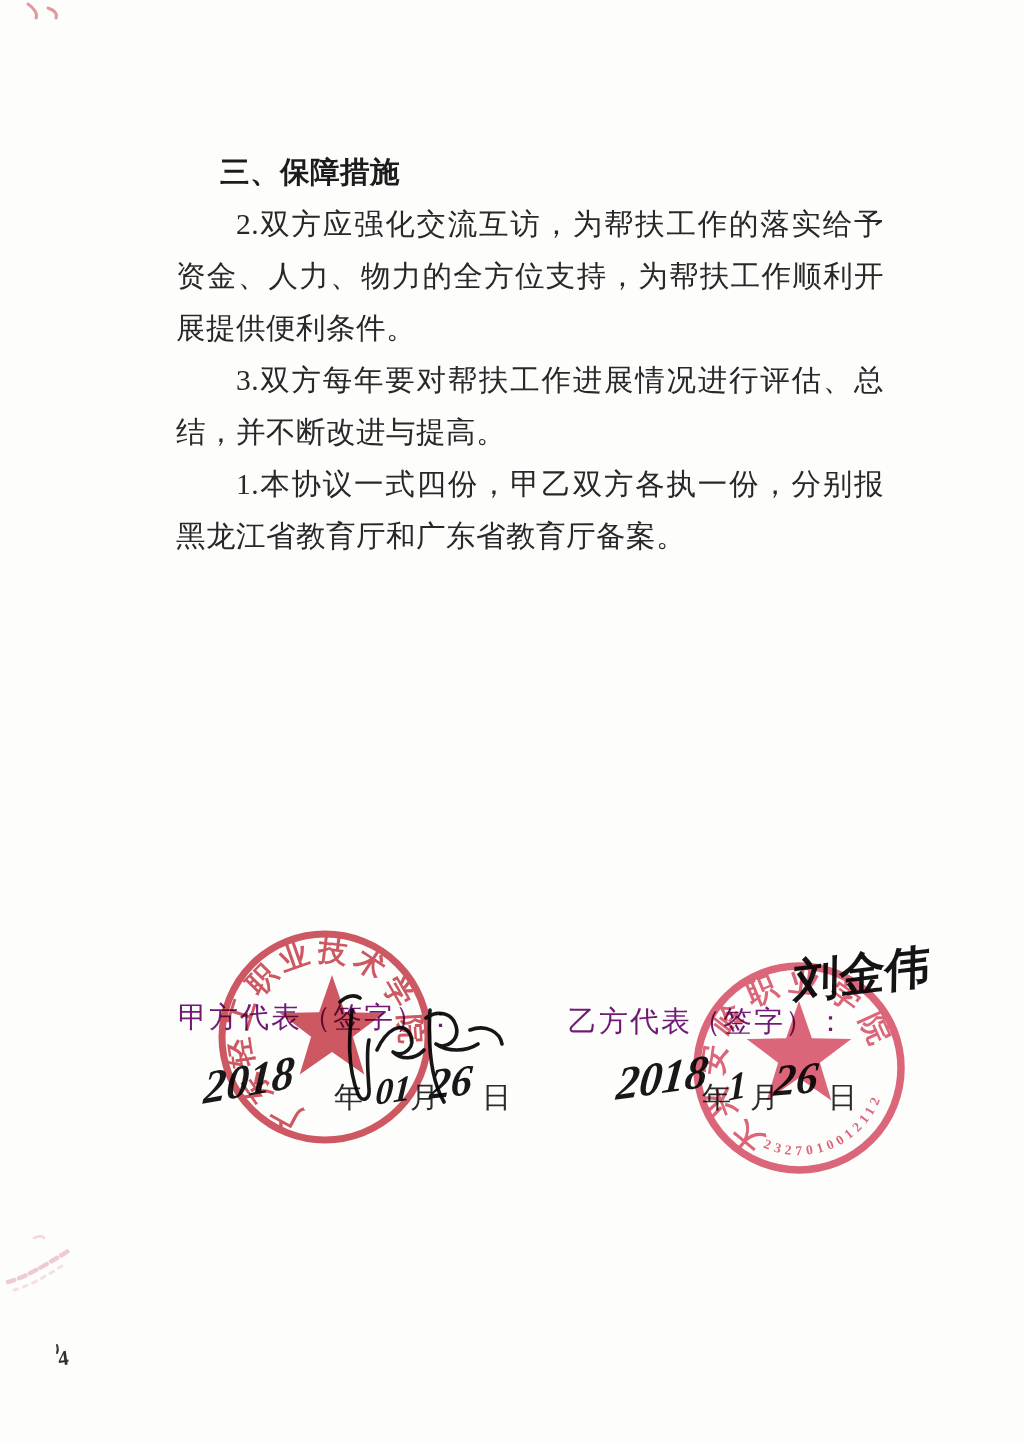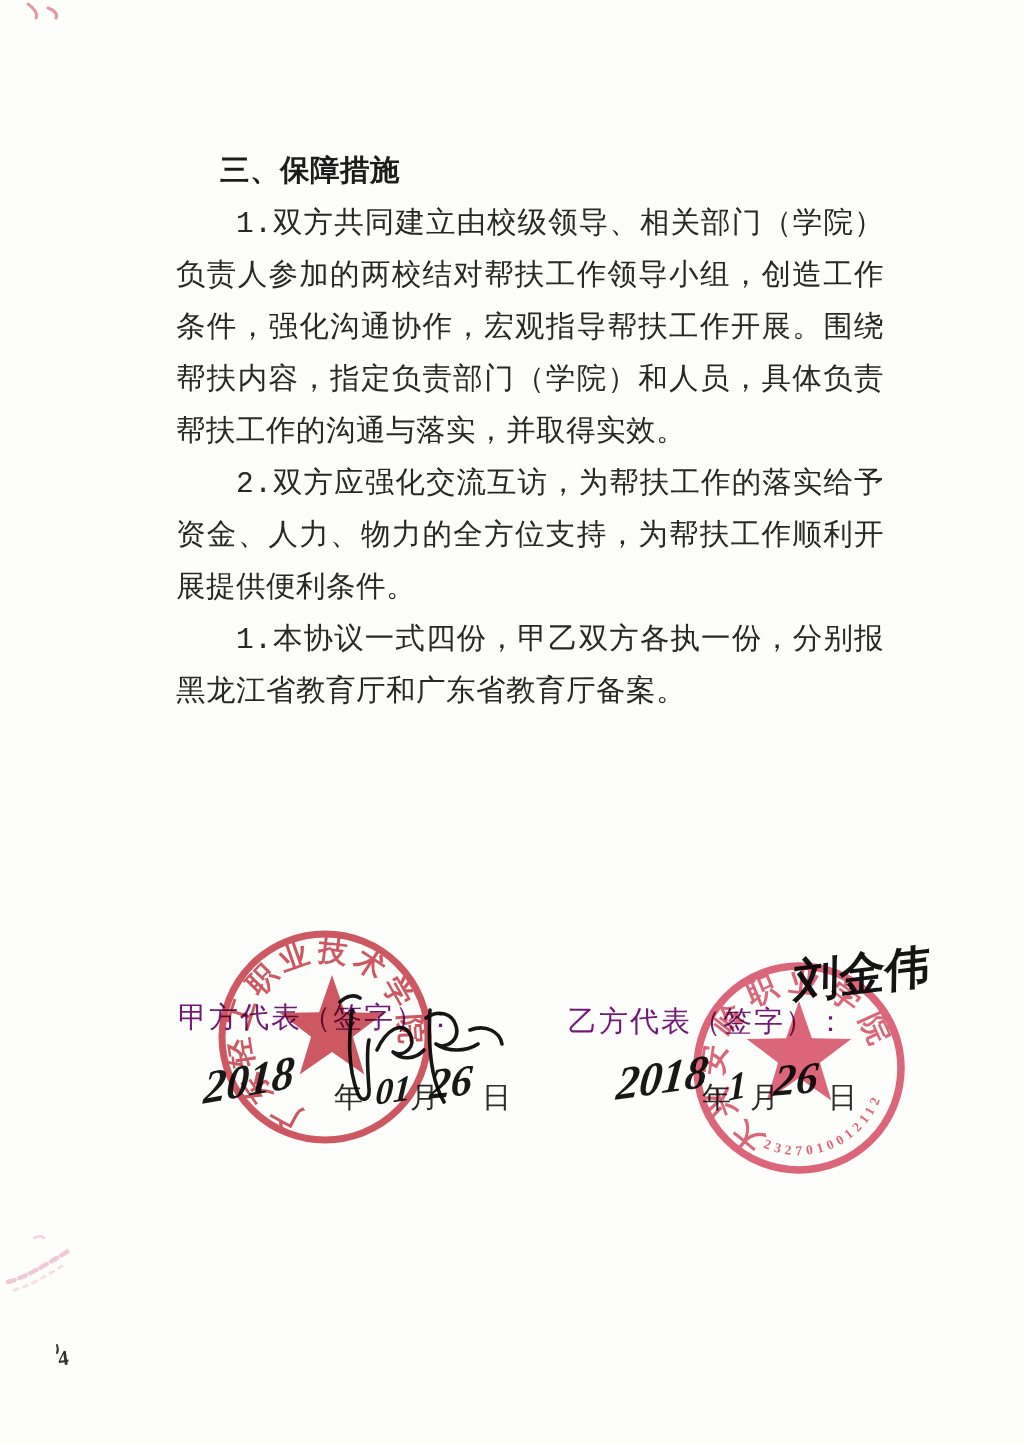--- a/index.html
+++ b/index.html
@@ -6,21 +6,21 @@
   body{
     width:1024px;height:1444px;position:relative;overflow:hidden;
     background:#fdfdfc;
     font-family:"Liberation Serif", serif;
   }
   .page{position:absolute;inset:0;}
   
   .doc{
     position:absolute;left:176px;top:146px;width:708px;
     font-size:29.5px;line-height:52px;color:#282828;
-    text-align:justify;letter-spacing:0.5px;font-family:Liberation Mono, monospace;
+    text-align:justify;letter-spacing:0.5px;
   }
   .doc .heading{font-weight:700;color:#1c1c1c;text-indent:44px;}
   .doc .para{text-indent:60px;}
   
   .sig-label{
     position:absolute;font-size:29px;color:#701a75;letter-spacing:2px;white-space:nowrap;
   }
   .unit{position:absolute;font-size:29px;color:#2b2b2b;}
   .hand{
     position:absolute;font-style:italic;font-weight:700;color:#181818;
@@ -39,22 +39,22 @@
     transform:rotate(-8deg);
   }
 </style>
 </head>
 <body>
 
 <div class="page">
 
   <div class="doc">
     <div class="heading">三、保障措施</div>
-    <div class="para">1.双方共同建立由校级领导、相关部门（学院）负责人参加的两校结对帮扶工作领导小组，创造工作条件，强化沟通协作，宏观指导帮扶工作开展。围绕帮扶内容，指定负责部门（学院）和人员，具体负责帮扶工作的沟通与落实，并取得实效。</div>
     <div class="para">2.双方应强化交流互访，为帮扶工作的落实给予资金、人力、物力的全方位支持，为帮扶工作顺利开展提供便利条件。</div>
+    <div class="para">3.双方每年要对帮扶工作进展情况进行评估、总结，并不断改进与提高。</div>
     <div class="para">1.本协议一式四份，甲乙双方各执一份，分别报黑龙江省教育厅和广东省教育厅备案。</div>
   </div>
 
   <span class="sig-label" style="left:178px;top:998px;">甲方代表（签字）：</span>
   <span class="sig-label" style="left:568px;top:1002px;">乙方代表（签字）：</span>
 
   <span class="hand" style="left:202px;top:1062px;font-size:46px;transform:rotate(-10deg) skewX(-14deg);">2018</span>
   <span class="unit" style="left:334px;top:1078px;">年</span>
   <span class="hand" style="left:374px;top:1072px;font-size:36px;transform:rotate(-8deg) skewX(-12deg);">01</span>
   <span class="unit" style="left:410px;top:1078px;">月</span>

